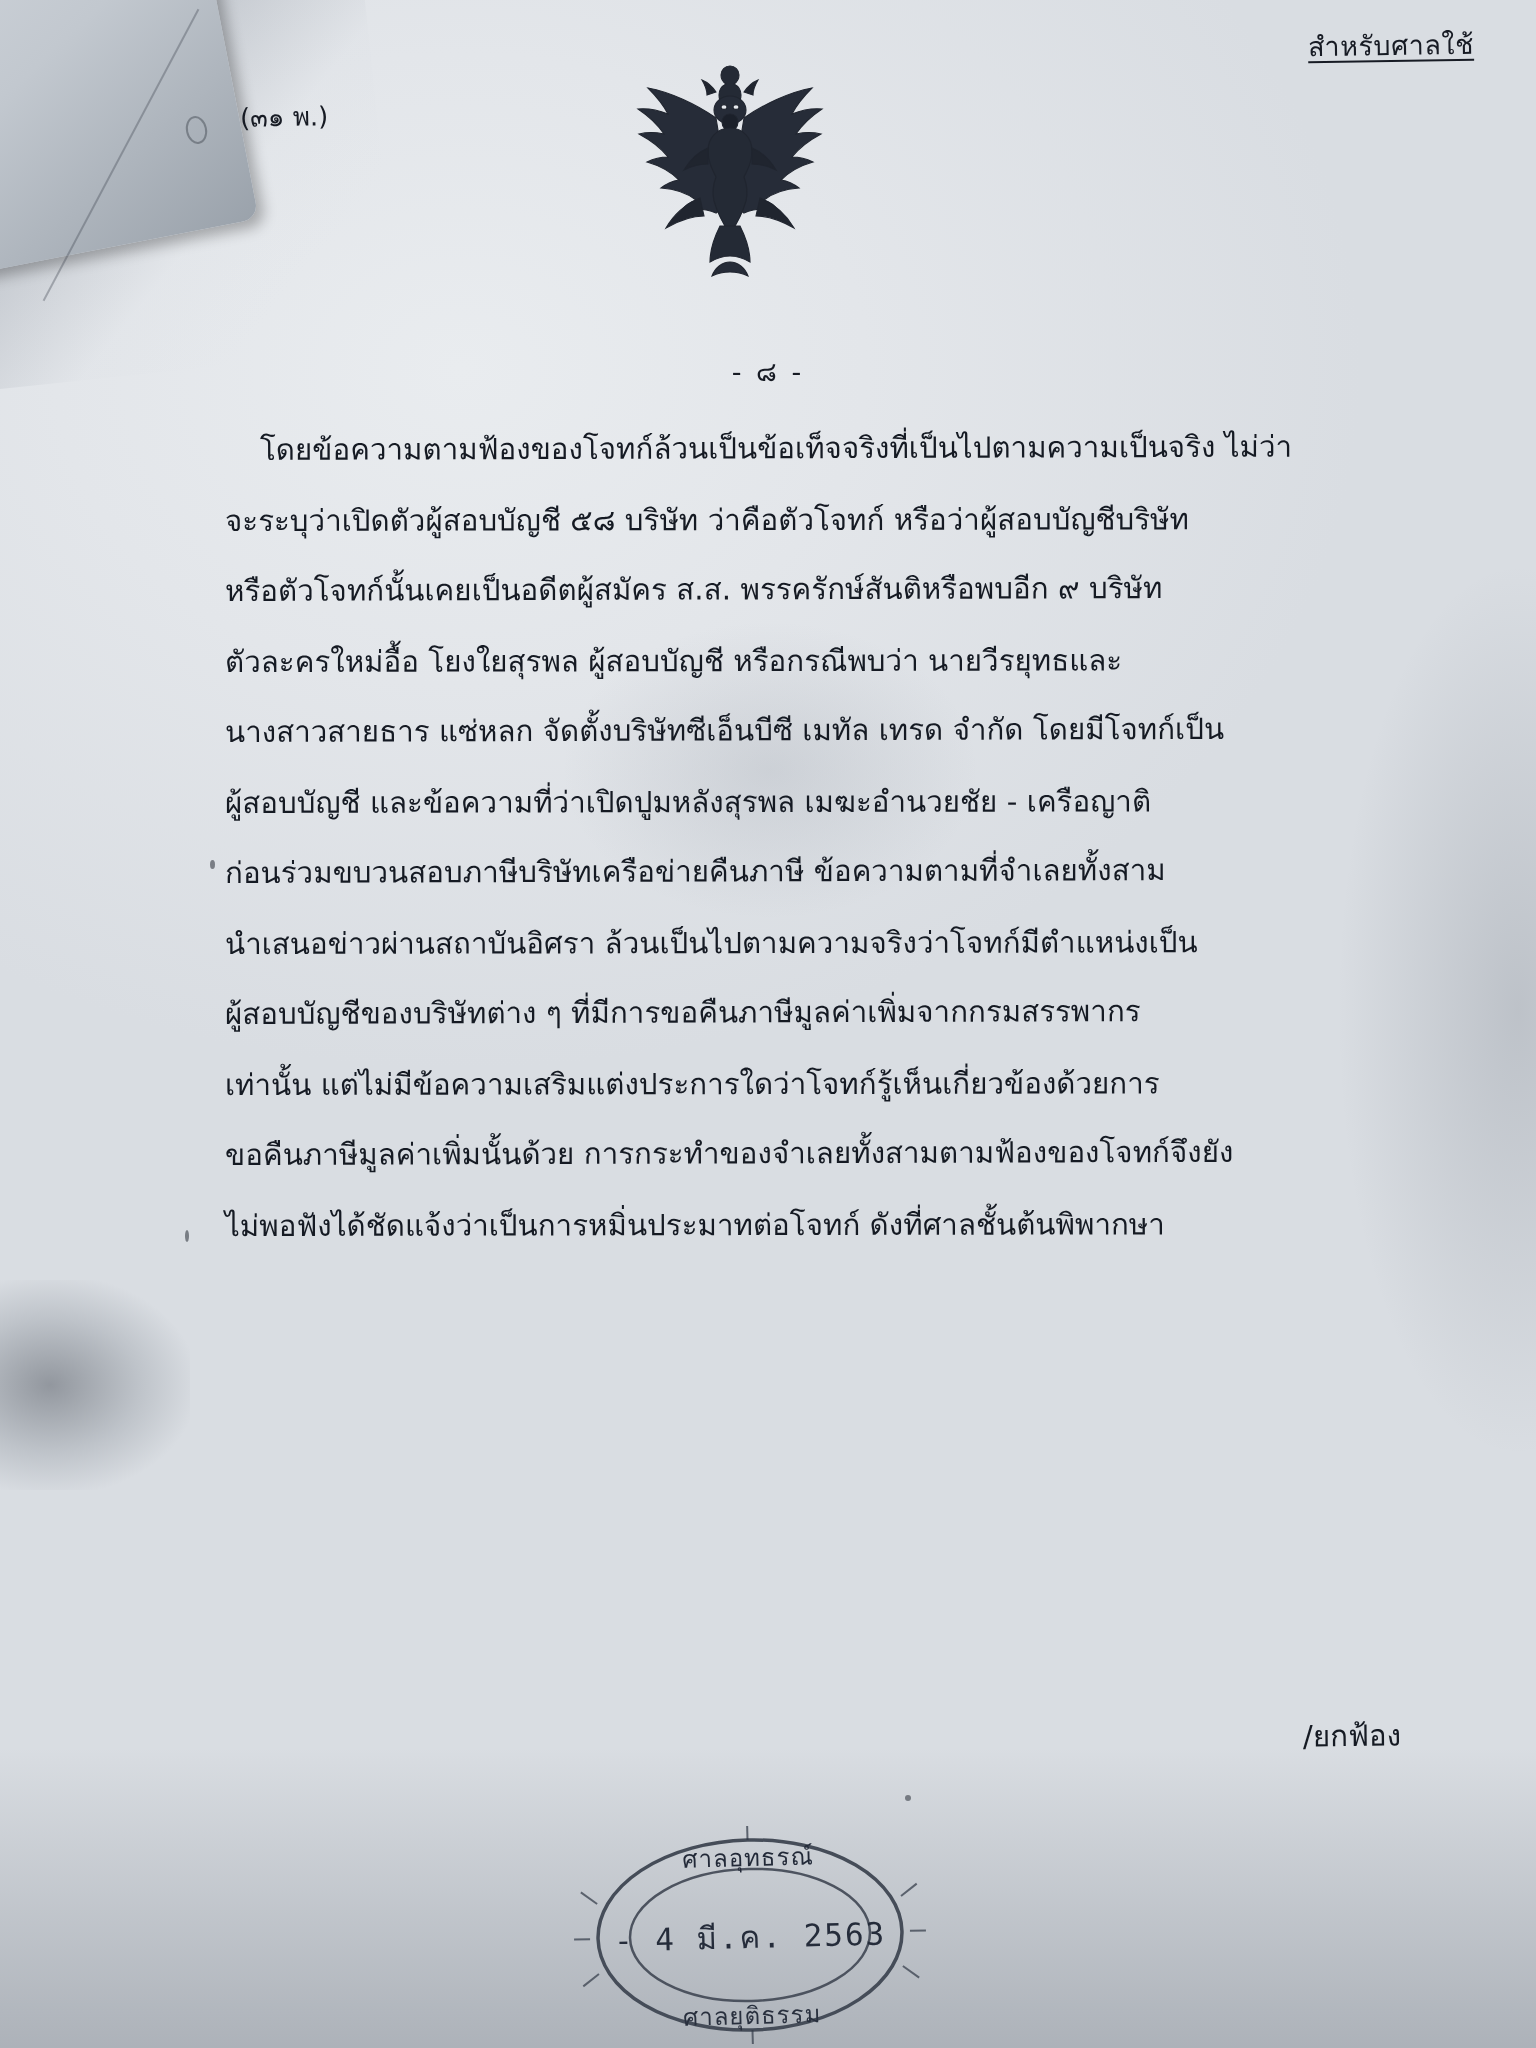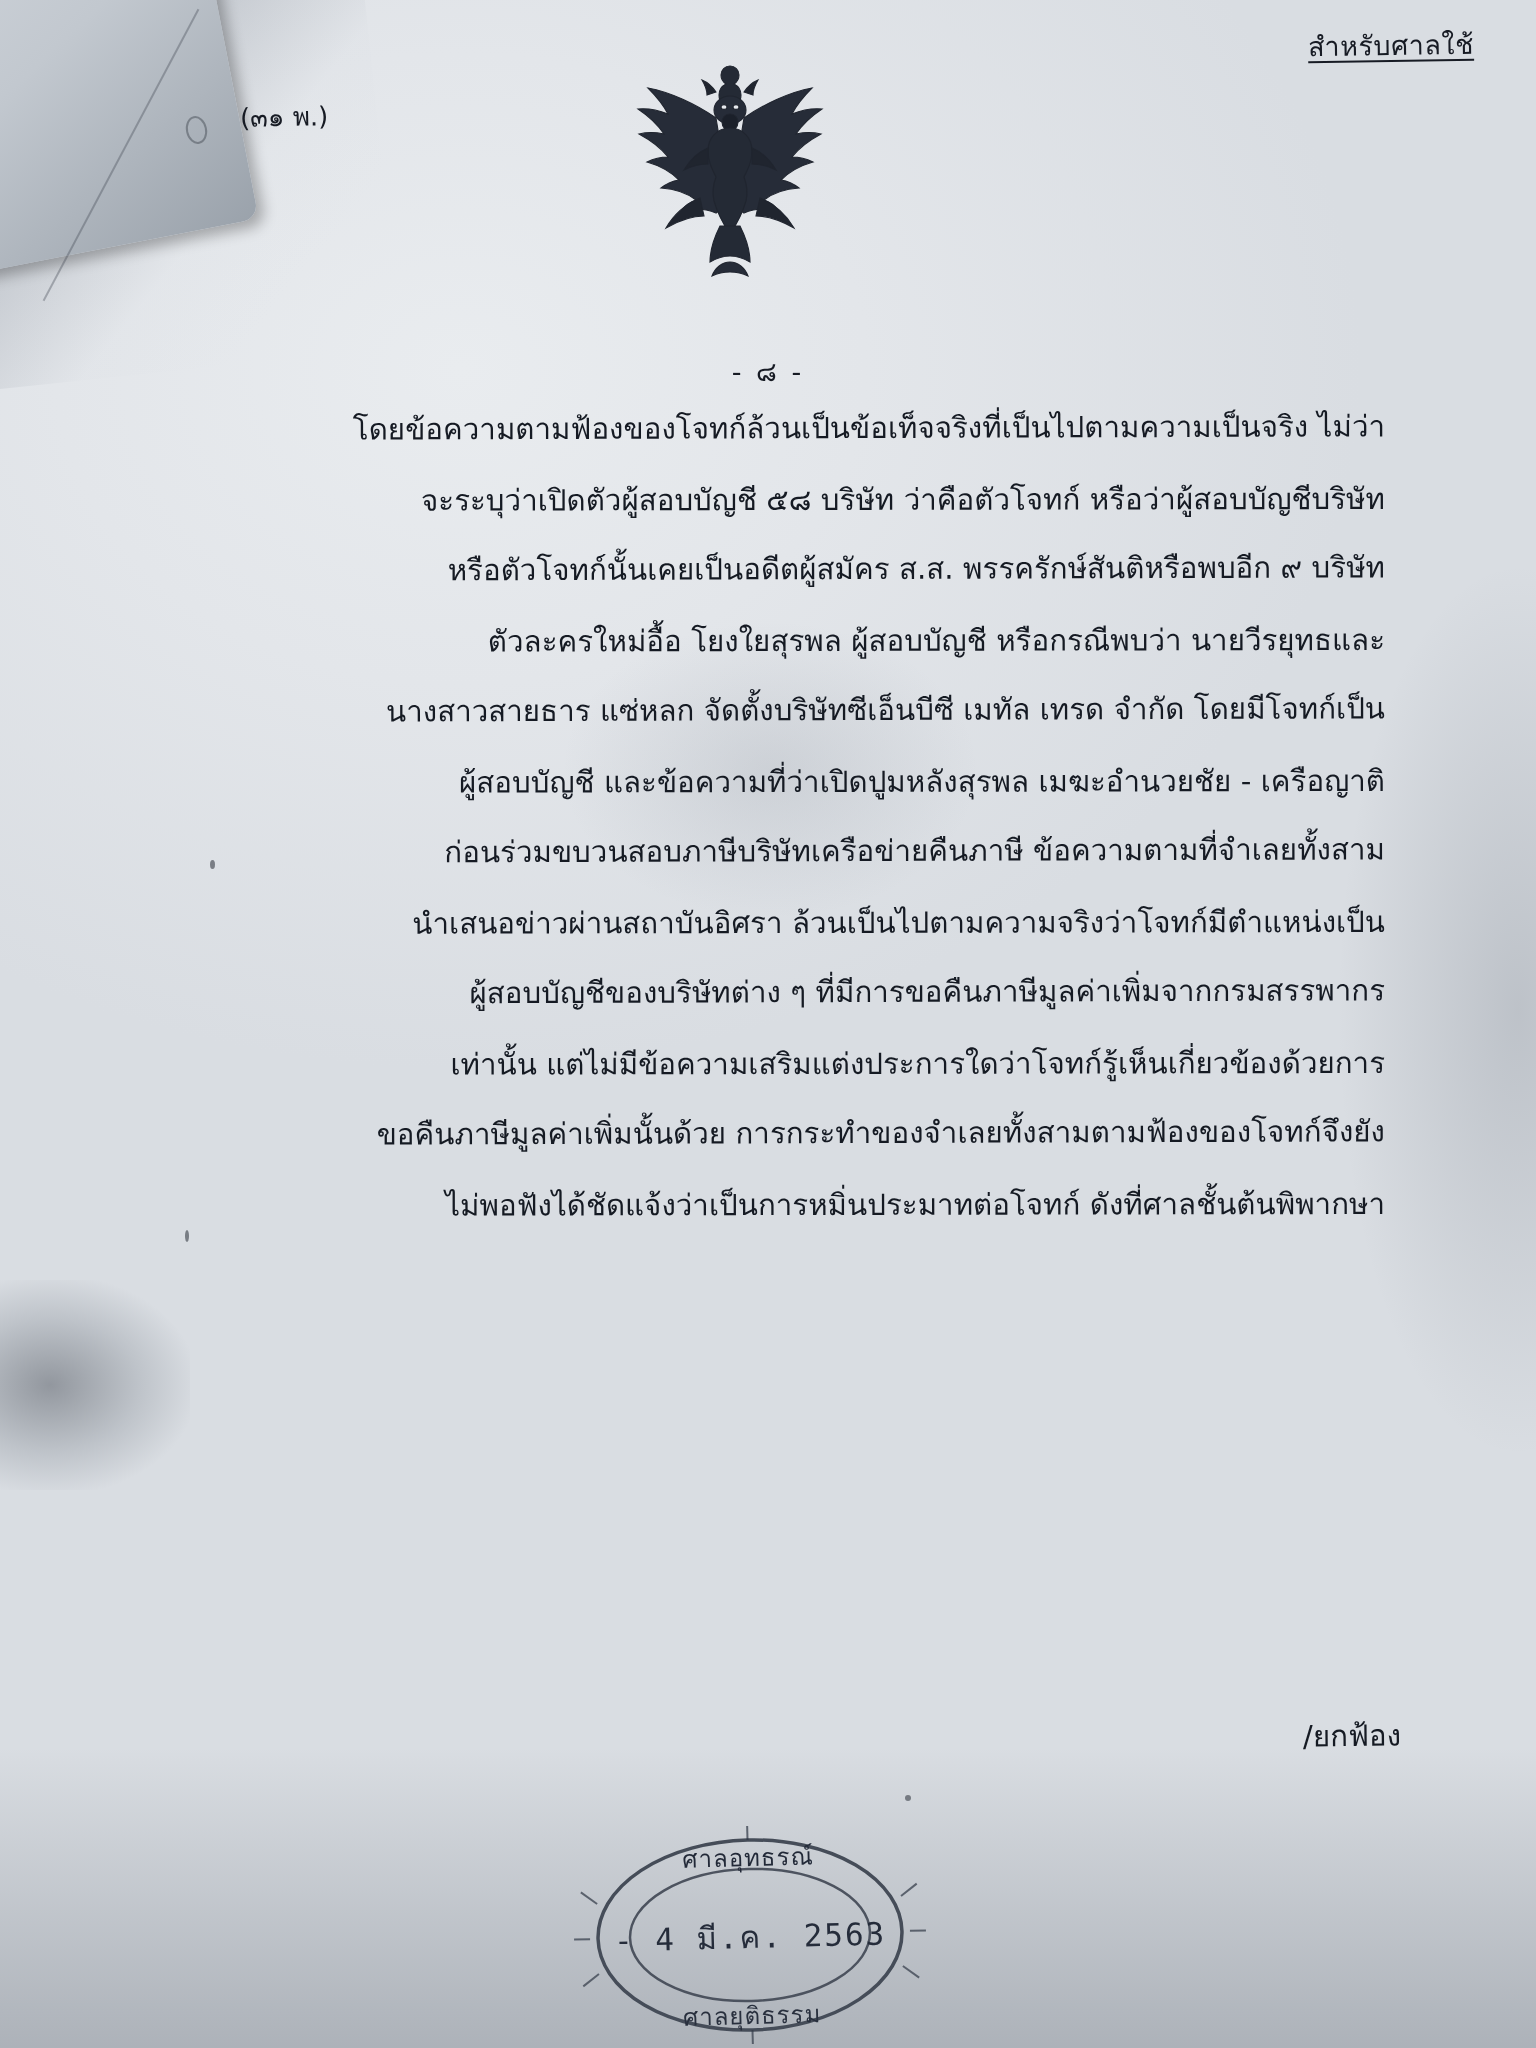--- a/index.html
+++ b/index.html
@@ -118,23 +118,22 @@
     text-align: center;
     font-size: 27px;
     letter-spacing: 3px;
     color: #171b24;
   }
 
   
   .body-text {
     position: absolute;
     left: 225px;
-    top: 416px;
+    top: 436px;
     width: 1160px;
-    text-align: right;
   }
   .line {
     font-size: 29.5px;
     line-height: 1.0;
     margin-bottom: 41px;
     white-space: nowrap;
     color: #151a23;
     transform-origin: left center;
   }
   .line.indent { padding-left: 35px; }

